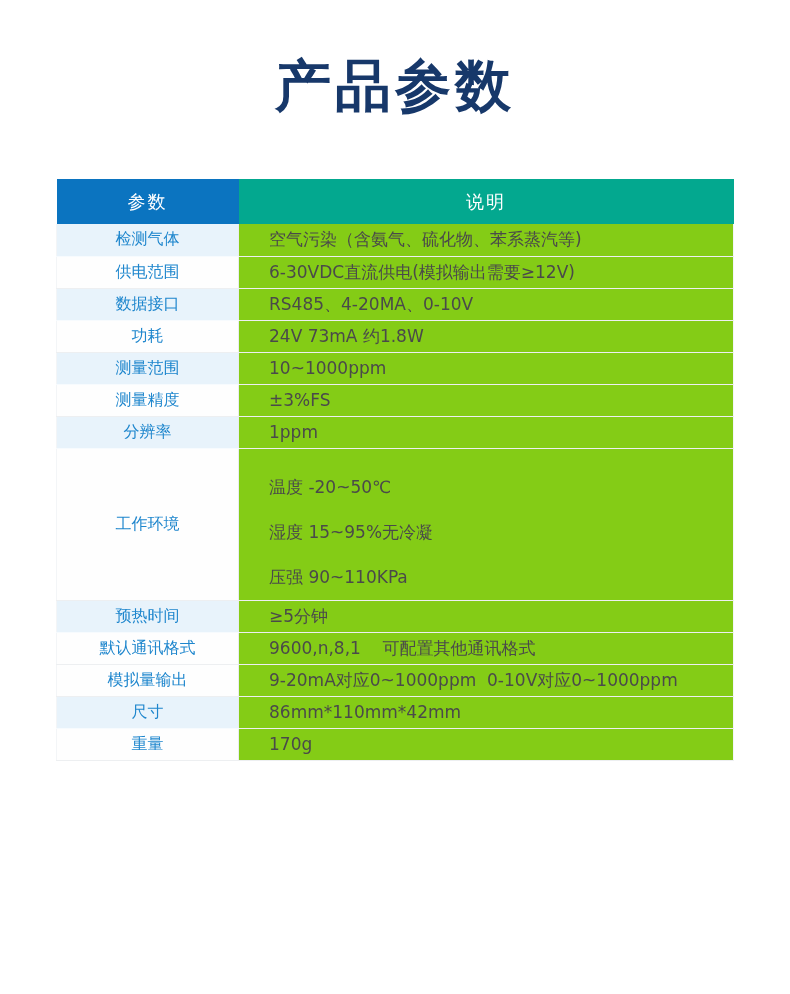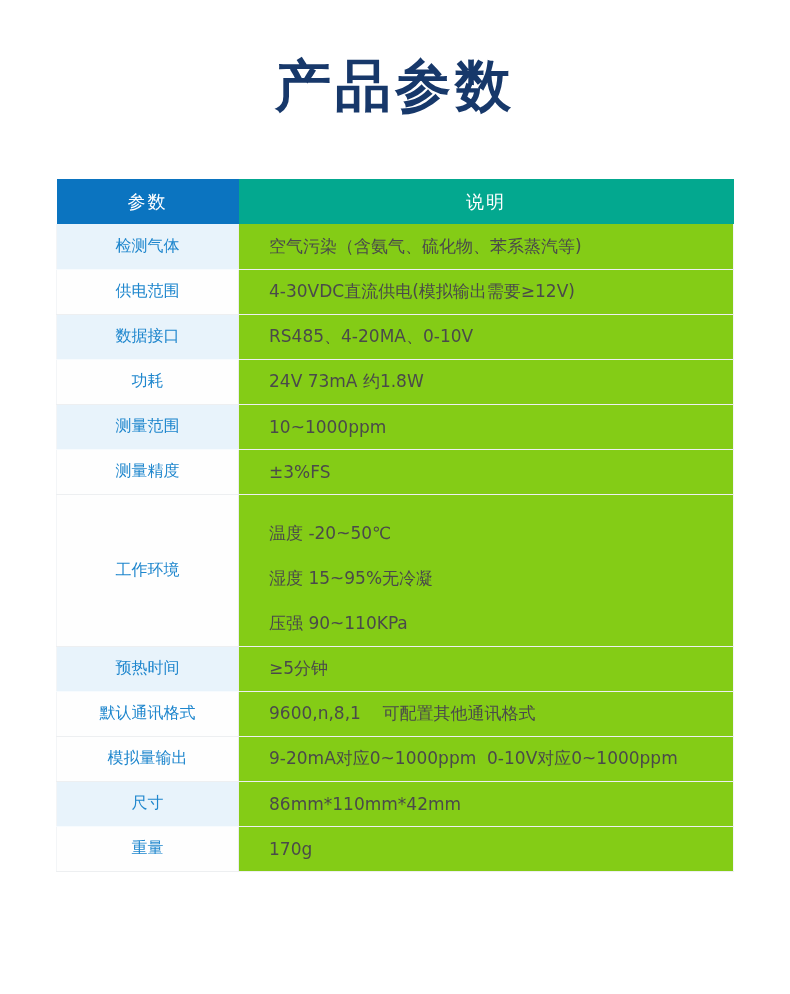--- a/index.html
+++ b/index.html
@@ -50,21 +50,21 @@
   }
   th.th-param {
     width: 182px;
     background: var(--header-param-bg);
   }
   th.th-desc {
     background: var(--header-desc-bg);
   }
   .spec-table td {
     border-bottom: 1px solid var(--row-border);
-    height: 45px;
+    height: 32px;
     padding: 0;
     vertical-align: middle;
   }
   td.param {
     width: 182px;
     text-align: center;
     font-size: 16px;
     color: var(--param-text);
     border-right: 1px solid #e9edf0;
     border-left: 1px solid #f3f5f7;
@@ -103,37 +103,41 @@
         <th class="th-desc">说明</th>
       </tr>
     </thead>
     <tbody id="spec-tbody">
         <tr class="odd">
           <td class="param">检测气体</td>
           <td class="desc">空气污染（含氨气、硫化物、苯系蒸汽等)</td>
         </tr>
         <tr class="even">
           <td class="param">供电范围</td>
-          <td class="desc">4-30VDC直流供电(模拟输出需要≥12V)</td>
+          <td class="desc">6-30VDC直流供电(模拟输出需要≥12V)</td>
         </tr>
         <tr class="odd">
           <td class="param">数据接口</td>
           <td class="desc">RS485、4-20MA、0-10V</td>
         </tr>
         <tr class="even">
           <td class="param">功耗</td>
           <td class="desc">24V 73mA 约1.8W</td>
         </tr>
         <tr class="odd">
           <td class="param">测量范围</td>
           <td class="desc">10~1000ppm</td>
         </tr>
         <tr class="even">
           <td class="param">测量精度</td>
           <td class="desc">±3%FS</td>
+        </tr>
+        <tr class="odd">
+          <td class="param">分辨率</td>
+          <td class="desc">1ppm</td>
         </tr>
         <tr class="even">
           <td class="param">工作环境</td>
           <td class="desc multi"><div class="line">温度 -20~50℃</div><div class="line">湿度 15~95%无冷凝</div><div class="line">压强 90~110KPa</div></td>
         </tr>
         <tr class="odd">
           <td class="param">预热时间</td>
           <td class="desc">≥5分钟</td>
         </tr>
         <tr class="even">

